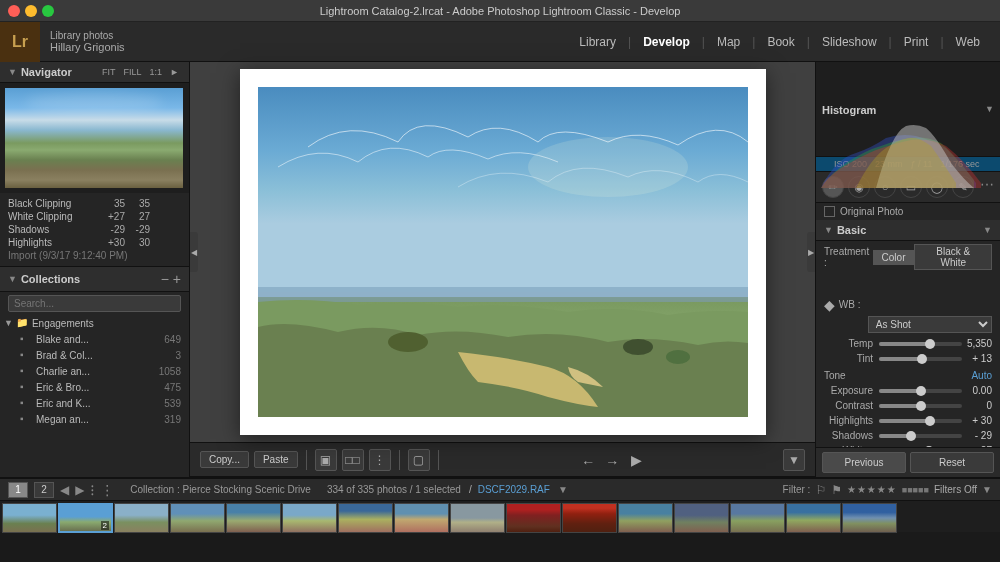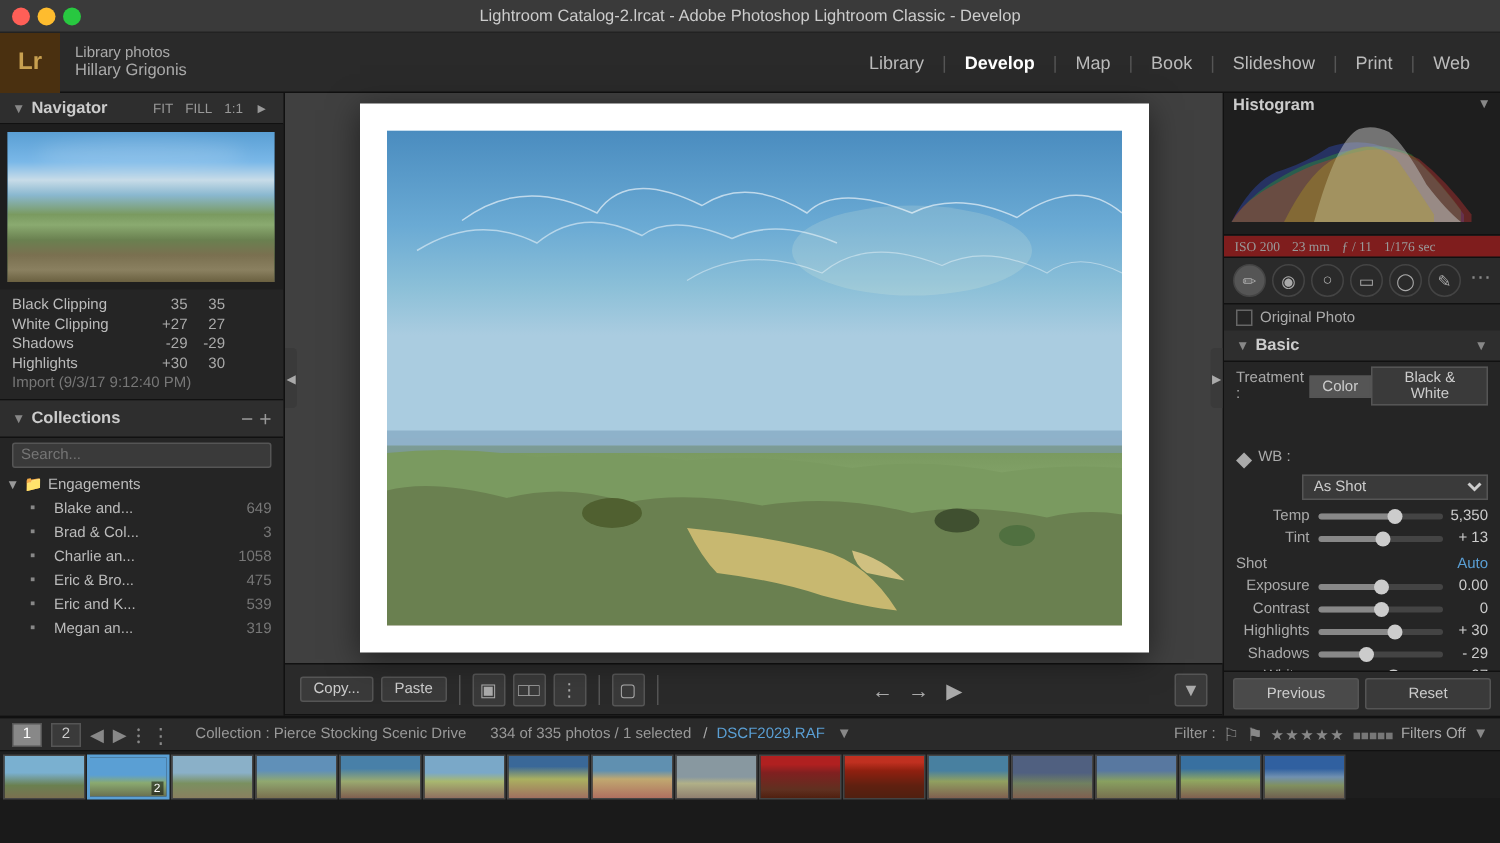--- a/index.html
+++ b/index.html
@@ -82,24 +82,24 @@
     .tb-btn { padding: 2px 8px; background: #3a3a3a; border: 1px solid #555; color: #ccc; font-size: 10px; cursor: pointer; border-radius: 2px; }
     .tb-icon { width: 22px; height: 22px; background: #3a3a3a; border: 1px solid #555; border-radius: 2px; display: flex; align-items: center; justify-content: center; cursor: pointer; color: #aaa; font-size: 12px; }
     .tb-sep { width: 1px; height: 20px; background: #555; margin: 0 3px; }
     .tb-spacer { flex: 1; }
     .tb-arrows { display: flex; gap: 2px; }
     .tb-nav-btn { width: 22px; height: 22px; background: transparent; border: none; color: #aaa; font-size: 14px; cursor: pointer; display: flex; align-items: center; justify-content: center; }
 
     
     #right-panel { width: 185px; background: #252525; flex-shrink: 0; display: flex; flex-direction: column; border-left: 1px solid #111; }
     #histogram-area { height: 95px; background: #1e1e1e; position: relative; border-bottom: 1px solid #111; }
-    #histogram-header { display: flex; align-items: flex-start; padding: 2px 6px; }
+    #histogram-header { display: flex; align-items: flex-start; padding: 2px 6px; margin-top: 40px; }
     .hist-title { font-size: 11px; color: #ccc; font-weight: bold; margin-right: auto; }
     #histogram-canvas { width: 100%; height: 70px; position: relative; overflow: hidden; }
-    #exif-bar { padding: 2px 7px; background: #7f1d1d; display: flex; gap: 8px; font-size: 9px; color: #999; border-bottom: 1px solid #111; font-family: Liberation Serif, serif; }
+    #exif-bar { padding: 2px 18px; background: #0c4a6e; display: flex; gap: 8px; font-size: 9px; color: #999; border-bottom: 1px solid #111; }
 
     
     #tool-icons { padding: 4px 6px; display: flex; gap: 4px; border-bottom: 1px solid #111; background: #2a2a2a; }
     .tool-icon { width: 22px; height: 22px; border-radius: 50%; display: flex; align-items: center; justify-content: center; cursor: pointer; color: #aaa; font-size: 11px; border: 1px solid #444; }
     .tool-icon.active { background: #555; }
 
     
     #basic-header { display: flex; align-items: center; padding: 4px 8px; background: #2e2e2e; border-bottom: 1px solid #111; }
     .panel-title { font-size: 11px; color: #ccc; font-weight: bold; margin-right: auto; }
 
@@ -461,21 +461,21 @@
       <div class="slider-row">
         <span class="sl-label">Tint</span>
         <div class="sl-track">
           <div class="sl-fill" style="width:52%;"></div>
           <div class="sl-thumb" style="left:52%;"></div>
         </div>
         <span class="sl-value">+ 13</span>
       </div>
 
       <div class="section-label">
-        <span>Shot</span>
+        <span>Tone</span>
         <span>Auto</span>
       </div>
 
       <div class="slider-row">
         <span class="sl-label">Exposure</span>
         <div class="sl-track">
           <div class="sl-fill" style="width:50%;"></div>
           <div class="sl-thumb" style="left:50%;"></div>
         </div>
         <span class="sl-value">0.00</span>

